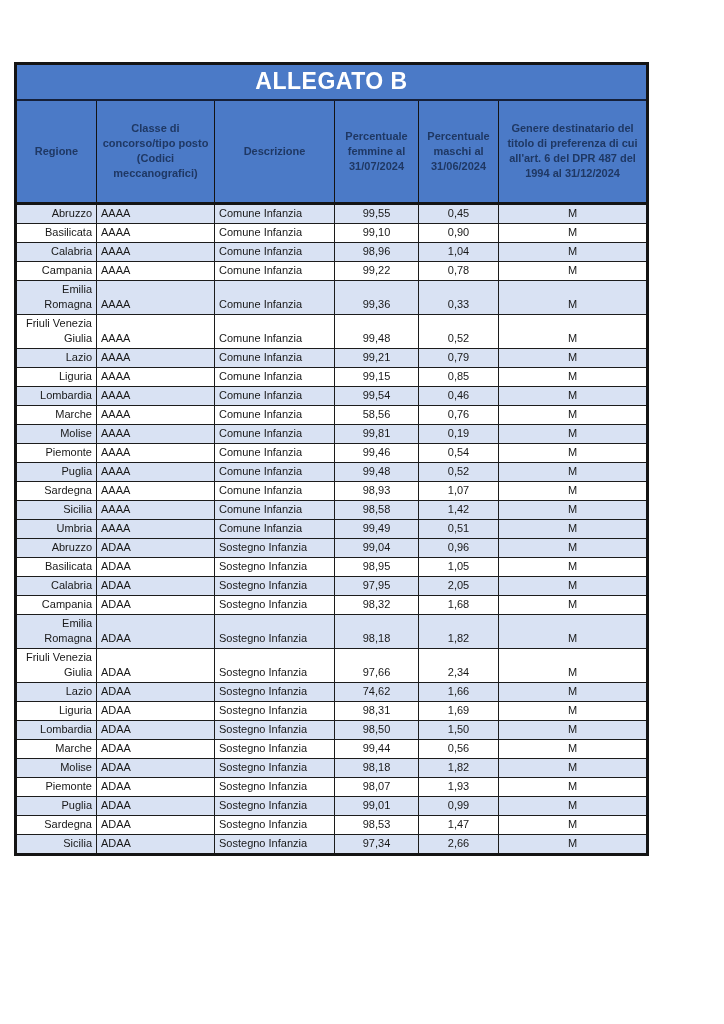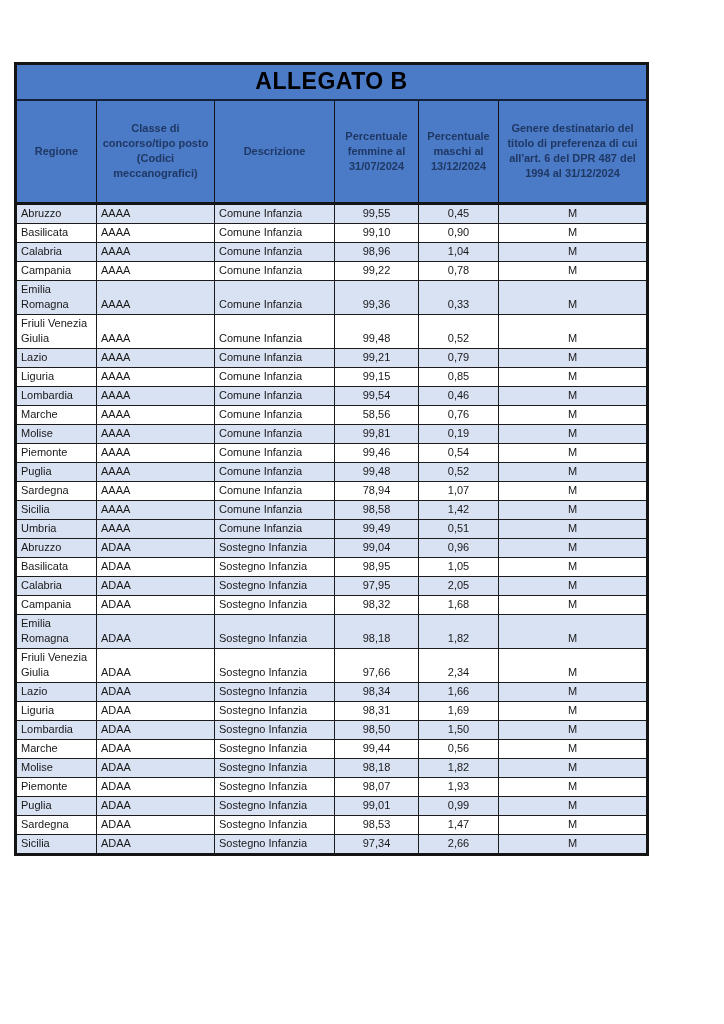--- a/index.html
+++ b/index.html
@@ -8,21 +8,21 @@
     font-family:"Liberation Sans", sans-serif; color:#181818;
     -webkit-font-smoothing:antialiased;
   }
   .sheet { position:absolute; left:14px; top:62px; width:632px; }
   table { border-collapse:collapse; width:632px; table-layout:fixed; }
   table, tr, td, th { box-sizing:border-box; }
   .outer { border:3px solid #141414; }
 
   
   .title-cell {
-    background:#4B7AC7; color:#000000; text-align:center;
+    background:#4B7AC7; color:#ffffff; text-align:center;
     font-size:23px; font-weight:bold; letter-spacing:0.5px;
     height:36px; vertical-align:middle;
     border-bottom:2px solid #15203a;
   }
   
   .subtitle-cell {
     background:#4B7AC7; color:#1F3864; text-align:center;
     font-size:11.5px; font-weight:bold; height:25px; vertical-align:middle;
     border-bottom:3px solid #141414;
   }
@@ -33,21 +33,21 @@
     border:1px solid #141414; border-bottom:3px solid #141414;
     padding:2px 4px; line-height:15px;
   }
   
   td.bcell {
     border:1px solid #1c1c1c; font-size:11px; color:#181818;
     vertical-align:bottom; padding:1px 4px 2px 4px; line-height:15px;
     background:#ffffff; overflow:hidden;
   }
   tr.alt td.bcell { background:#D9E2F3; }
-  .c-reg  { text-align:left;margin-top:32px; }
+  .c-reg  { text-align:right;margin-top:32px; }
   .c-code { text-align:left; }
   .c-desc { text-align:left; }
   .c-num  { text-align:center; }
   .c-gen  { text-align:center; }
 </style>
 </head>
 <body>
 
 <div class="sheet">
   <table class="outer">
@@ -61,21 +61,21 @@
     </colgroup>
     <thead>
       <tr>
         <td class="title-cell" colspan="6">ALLEGATO B</td>
       </tr>
       <tr>
         <th class="colhead">Regione</th>
         <th class="colhead">Classe di concorso/tipo posto (Codici meccanografici)</th>
         <th class="colhead">Descrizione</th>
         <th class="colhead">Percentuale femmine al 31/07/2024</th>
-        <th class="colhead">Percentuale maschi al 13/12/2024</th>
+        <th class="colhead">Percentuale maschi al 31/06/2024</th>
         <th class="colhead">Genere destinatario del titolo di preferenza di cui all'art. 6 del DPR 487 del 1994 al 31/12/2024</th>
       </tr>
     </thead>
     <tbody>
         <tr class="alt">
           <td class="bcell c-reg">Abruzzo</td>
           <td class="bcell c-code">AAAA</td>
           <td class="bcell c-desc">Comune Infanzia</td>
           <td class="bcell c-num">99,55</td>
           <td class="bcell c-num">0,45</td>
@@ -174,21 +174,21 @@
           <td class="bcell c-code">AAAA</td>
           <td class="bcell c-desc">Comune Infanzia</td>
           <td class="bcell c-num">99,48</td>
           <td class="bcell c-num">0,52</td>
           <td class="bcell c-gen">M</td>
         </tr>
         <tr>
           <td class="bcell c-reg">Sardegna</td>
           <td class="bcell c-code">AAAA</td>
           <td class="bcell c-desc">Comune Infanzia</td>
-          <td class="bcell c-num">78,94</td>
+          <td class="bcell c-num">98,93</td>
           <td class="bcell c-num">1,07</td>
           <td class="bcell c-gen">M</td>
         </tr>
         <tr class="alt">
           <td class="bcell c-reg">Sicilia</td>
           <td class="bcell c-code">AAAA</td>
           <td class="bcell c-desc">Comune Infanzia</td>
           <td class="bcell c-num">98,58</td>
           <td class="bcell c-num">1,42</td>
           <td class="bcell c-gen">M</td>
@@ -246,21 +246,21 @@
           <td class="bcell c-code">ADAA</td>
           <td class="bcell c-desc">Sostegno Infanzia</td>
           <td class="bcell c-num">97,66</td>
           <td class="bcell c-num">2,34</td>
           <td class="bcell c-gen">M</td>
         </tr>
         <tr class="alt">
           <td class="bcell c-reg">Lazio</td>
           <td class="bcell c-code">ADAA</td>
           <td class="bcell c-desc">Sostegno Infanzia</td>
-          <td class="bcell c-num">98,34</td>
+          <td class="bcell c-num">74,62</td>
           <td class="bcell c-num">1,66</td>
           <td class="bcell c-gen">M</td>
         </tr>
         <tr>
           <td class="bcell c-reg">Liguria</td>
           <td class="bcell c-code">ADAA</td>
           <td class="bcell c-desc">Sostegno Infanzia</td>
           <td class="bcell c-num">98,31</td>
           <td class="bcell c-num">1,69</td>
           <td class="bcell c-gen">M</td>

